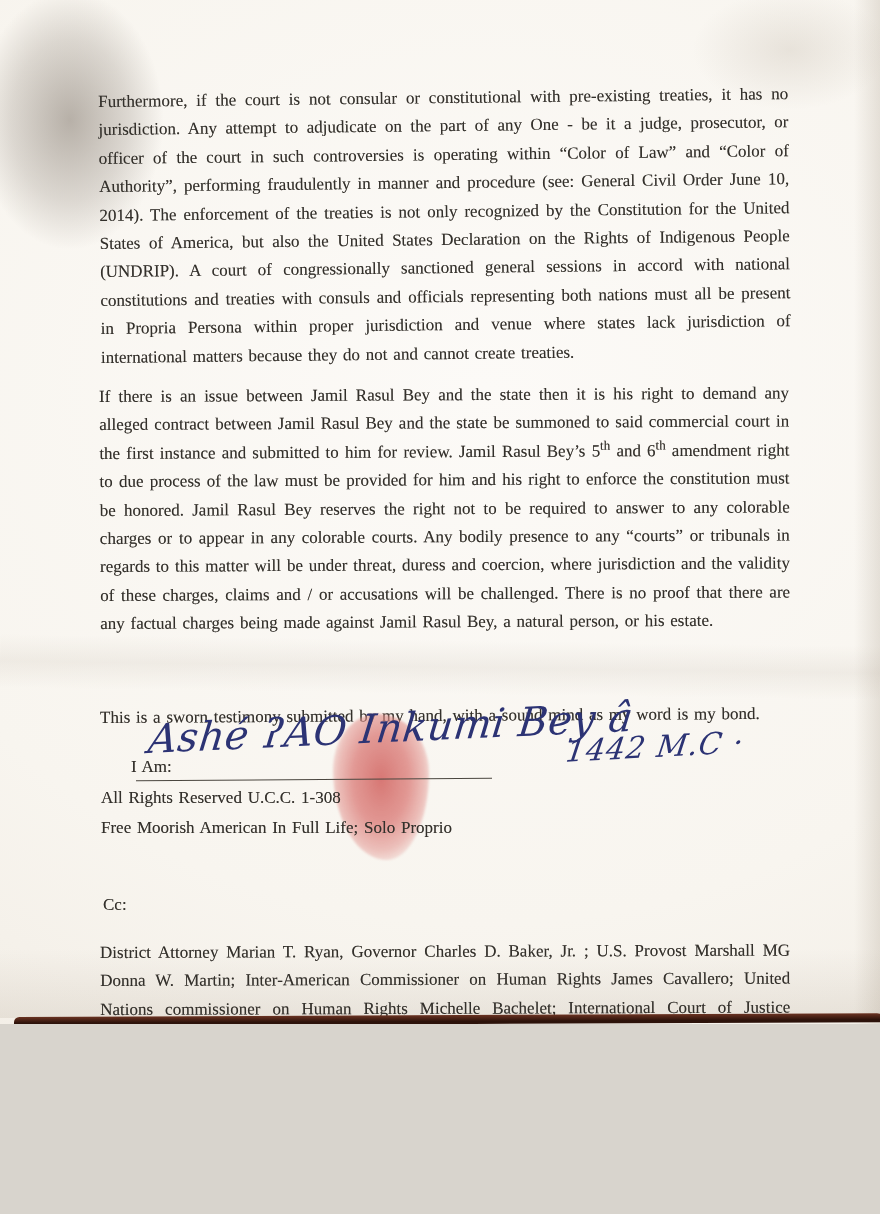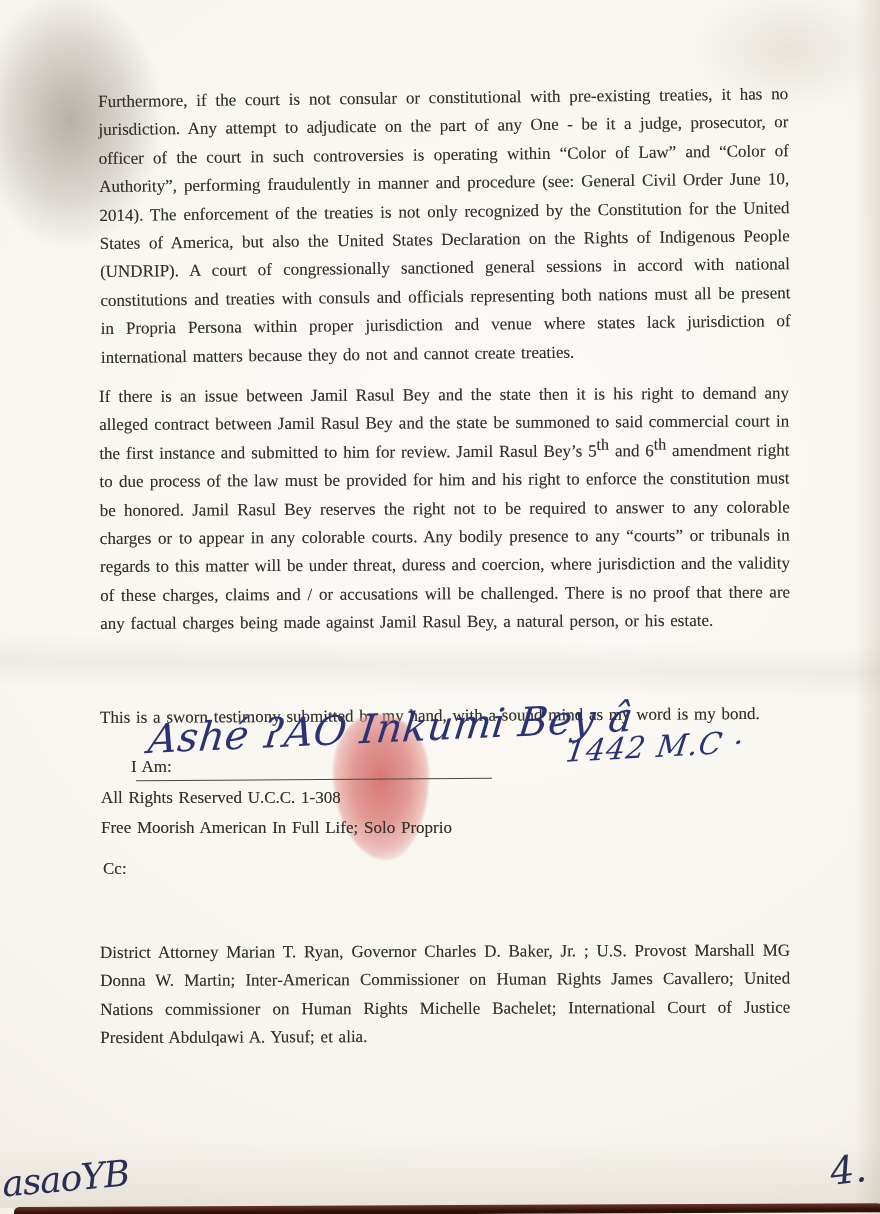--- a/index.html
+++ b/index.html
@@ -1,18 +1,18 @@
 <!DOCTYPE html>
 <html><head>
 <meta charset="utf-8">
 <style>
   * { margin:0; padding:0; box-sizing:border-box; }
   html,body { background:#d8d4cd; }
   .page {
-    position:relative; width:880px; height:1214px; overflow:hidden;
+    position:relative; width:880px; height:1024px; overflow:hidden;
     background:
       radial-gradient(130% 95% at 55% 38%, #fcfaf7 0%, #f8f5ef 55%, #efe9e0 100%);
     font-family:"Liberation Serif", serif;
     color:#34312d;
   }
   
   .shade { position:absolute; pointer-events:none; }
   .shade-topleft {
     left:-60px; top:-60px; width:260px; height:360px;
     background:radial-gradient(closest-side, rgba(118,107,96,.50), rgba(118,107,96,.22) 45%, rgba(118,107,96,0) 72%);
@@ -40,27 +40,27 @@
   }
   
   .para, .line, .label {
     position:absolute; font-size:17px; line-height:28.4px;
     color:#33302b; text-shadow:0 0 .6px rgba(84,79,72,.55);
     word-spacing:1.5px;
   }
   .para { text-align:justify; width:690px; }
   .p1 { left:98px; top:88px;  transform:rotate(-.65deg); transform-origin:left top; }
   .p2 { left:99px; top:383px; transform:rotate(-.3deg);  transform-origin:left top; }
-  .p2 sup { font-size:16px; line-height:0; }
+  .p2 sup { font-size:13px; line-height:0; }
   .sworn  { left:100px; top:702px; transform:rotate(-.35deg); }
   .iam    { left:103px; top:753px;margin-left:28px; }
   .rights1{ left:101px; top:784px; }
   .rights2{ left:101px; top:814px; }
   .rights3{ left:102px; top:843px; }
-  .cc     { left:103px; top:855px;text-align:right; }
+  .cc     { left:103px; top:891px;text-align:right; }
   .p3 { left:100px; top:939px; transform:rotate(-.2deg); transform-origin:left top; }
   
   .sig-underline {
     position:absolute; left:136px; top:779px; width:356px; height:1.4px;
     background:#4a463f; transform:rotate(-.4deg);
   }
   .thumbprint {
     position:absolute; left:333px; top:714px; width:96px; height:146px;
     background:radial-gradient(58% 62% at 50% 45%,
       rgba(210,102,99,.88) 0%, rgba(219,126,122,.78) 50%,

